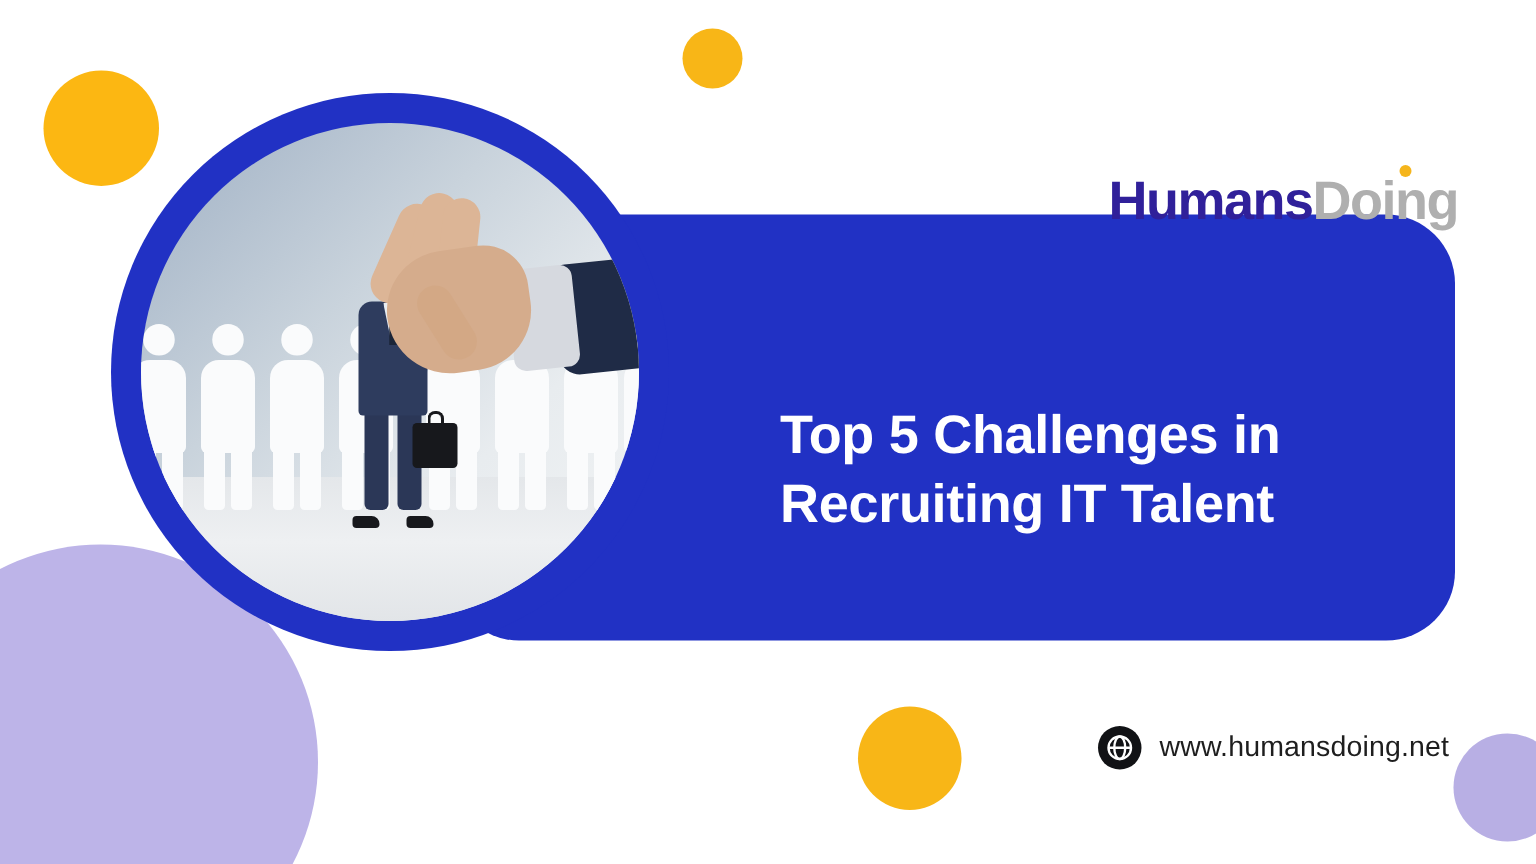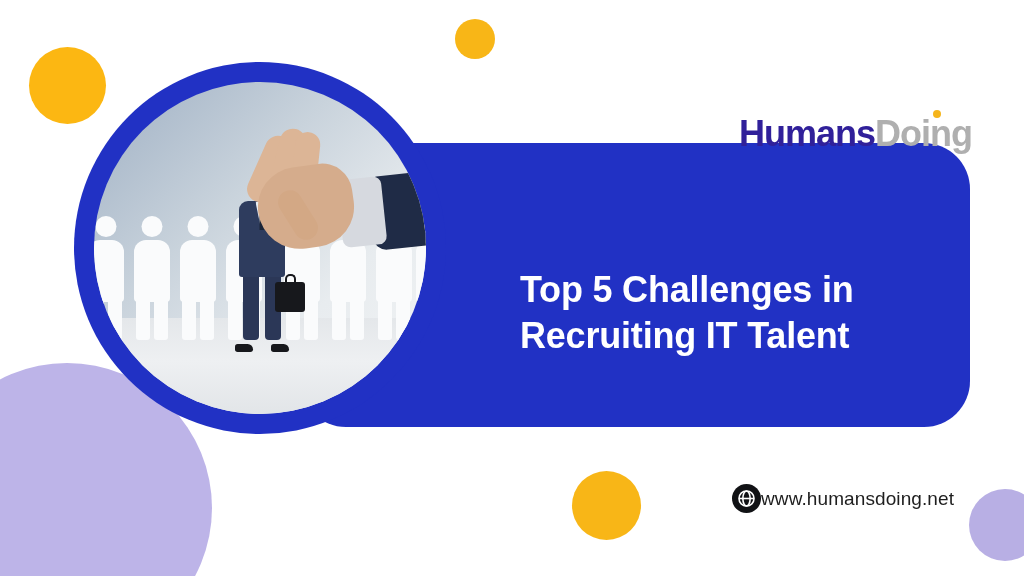--- a/index.html
+++ b/index.html
@@ -248,21 +248,21 @@
     background: #F5B51C;
   }
 
   
   #footer-url {
     position: absolute;
     left: 732px; top: 484px;
     z-index: 6;
     display: flex;
     align-items: center;
-    gap: 0;
+    gap: 12px;
   }
   #globe-icon {
     width: 29px; height: 29px;
     border-radius: 50%;
     background: #111215;
     display: flex; align-items: center; justify-content: center;
   }
   #footer-url-text {
     color: #1E1E1E;
     font-size: 19px;

